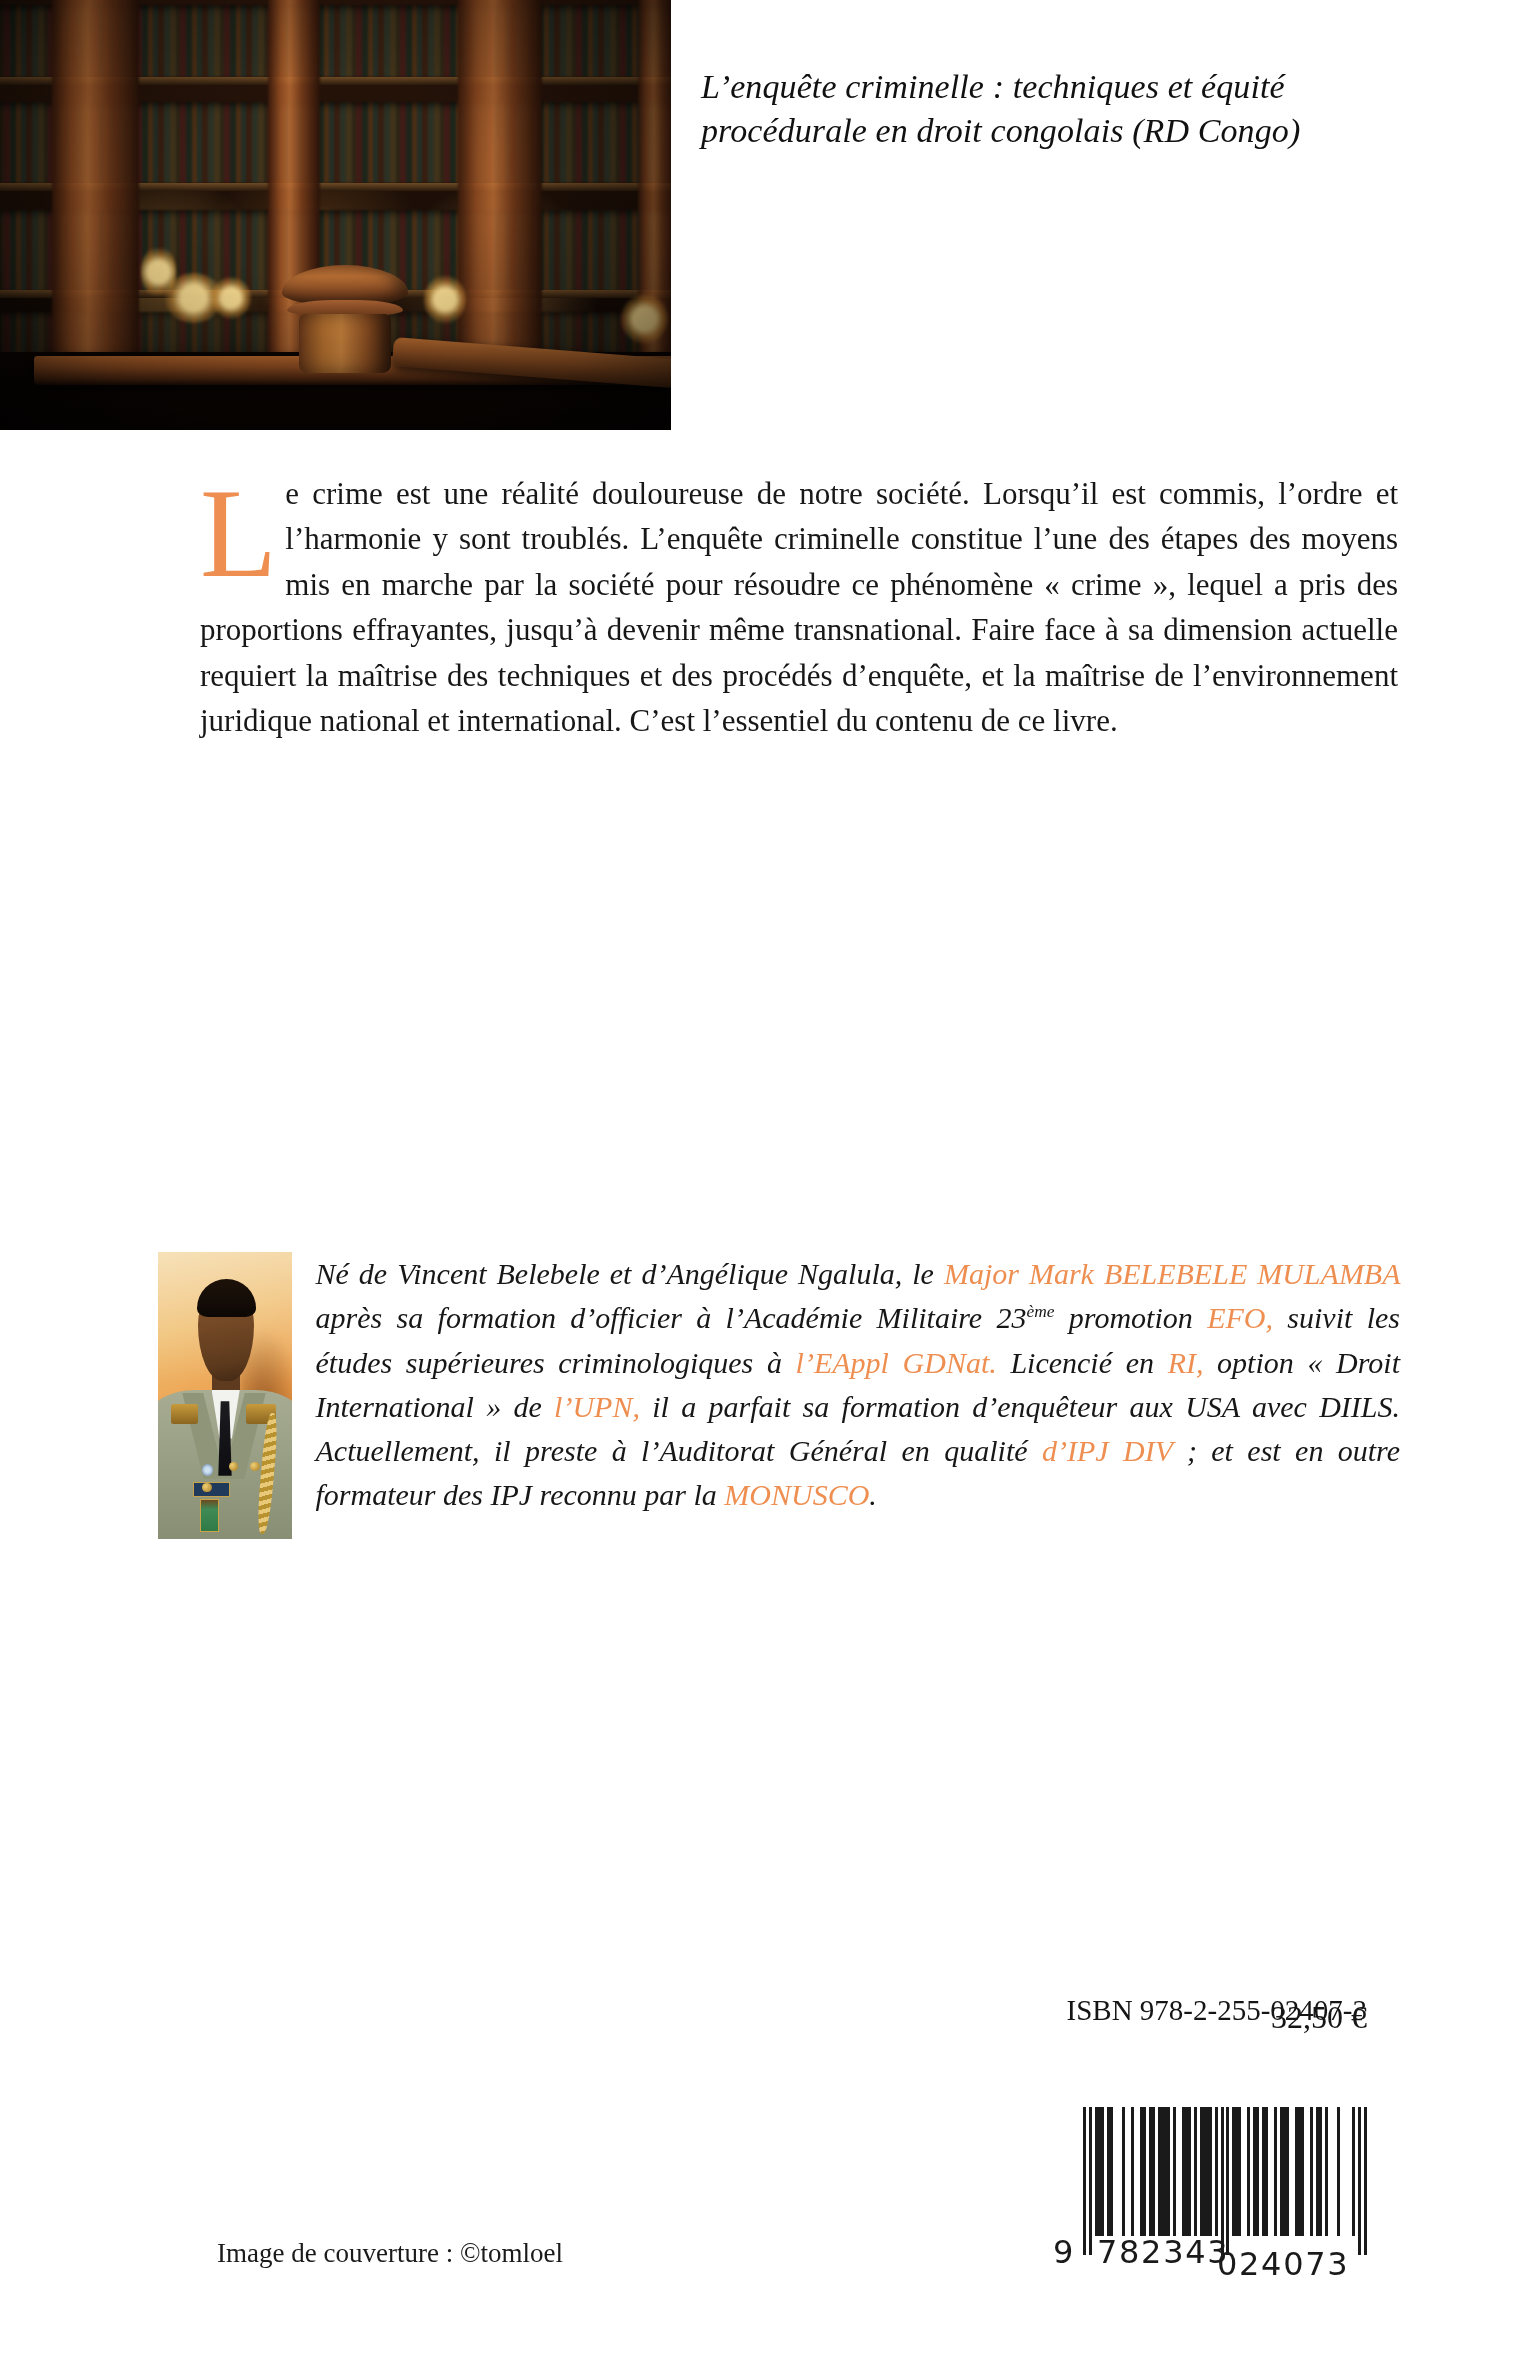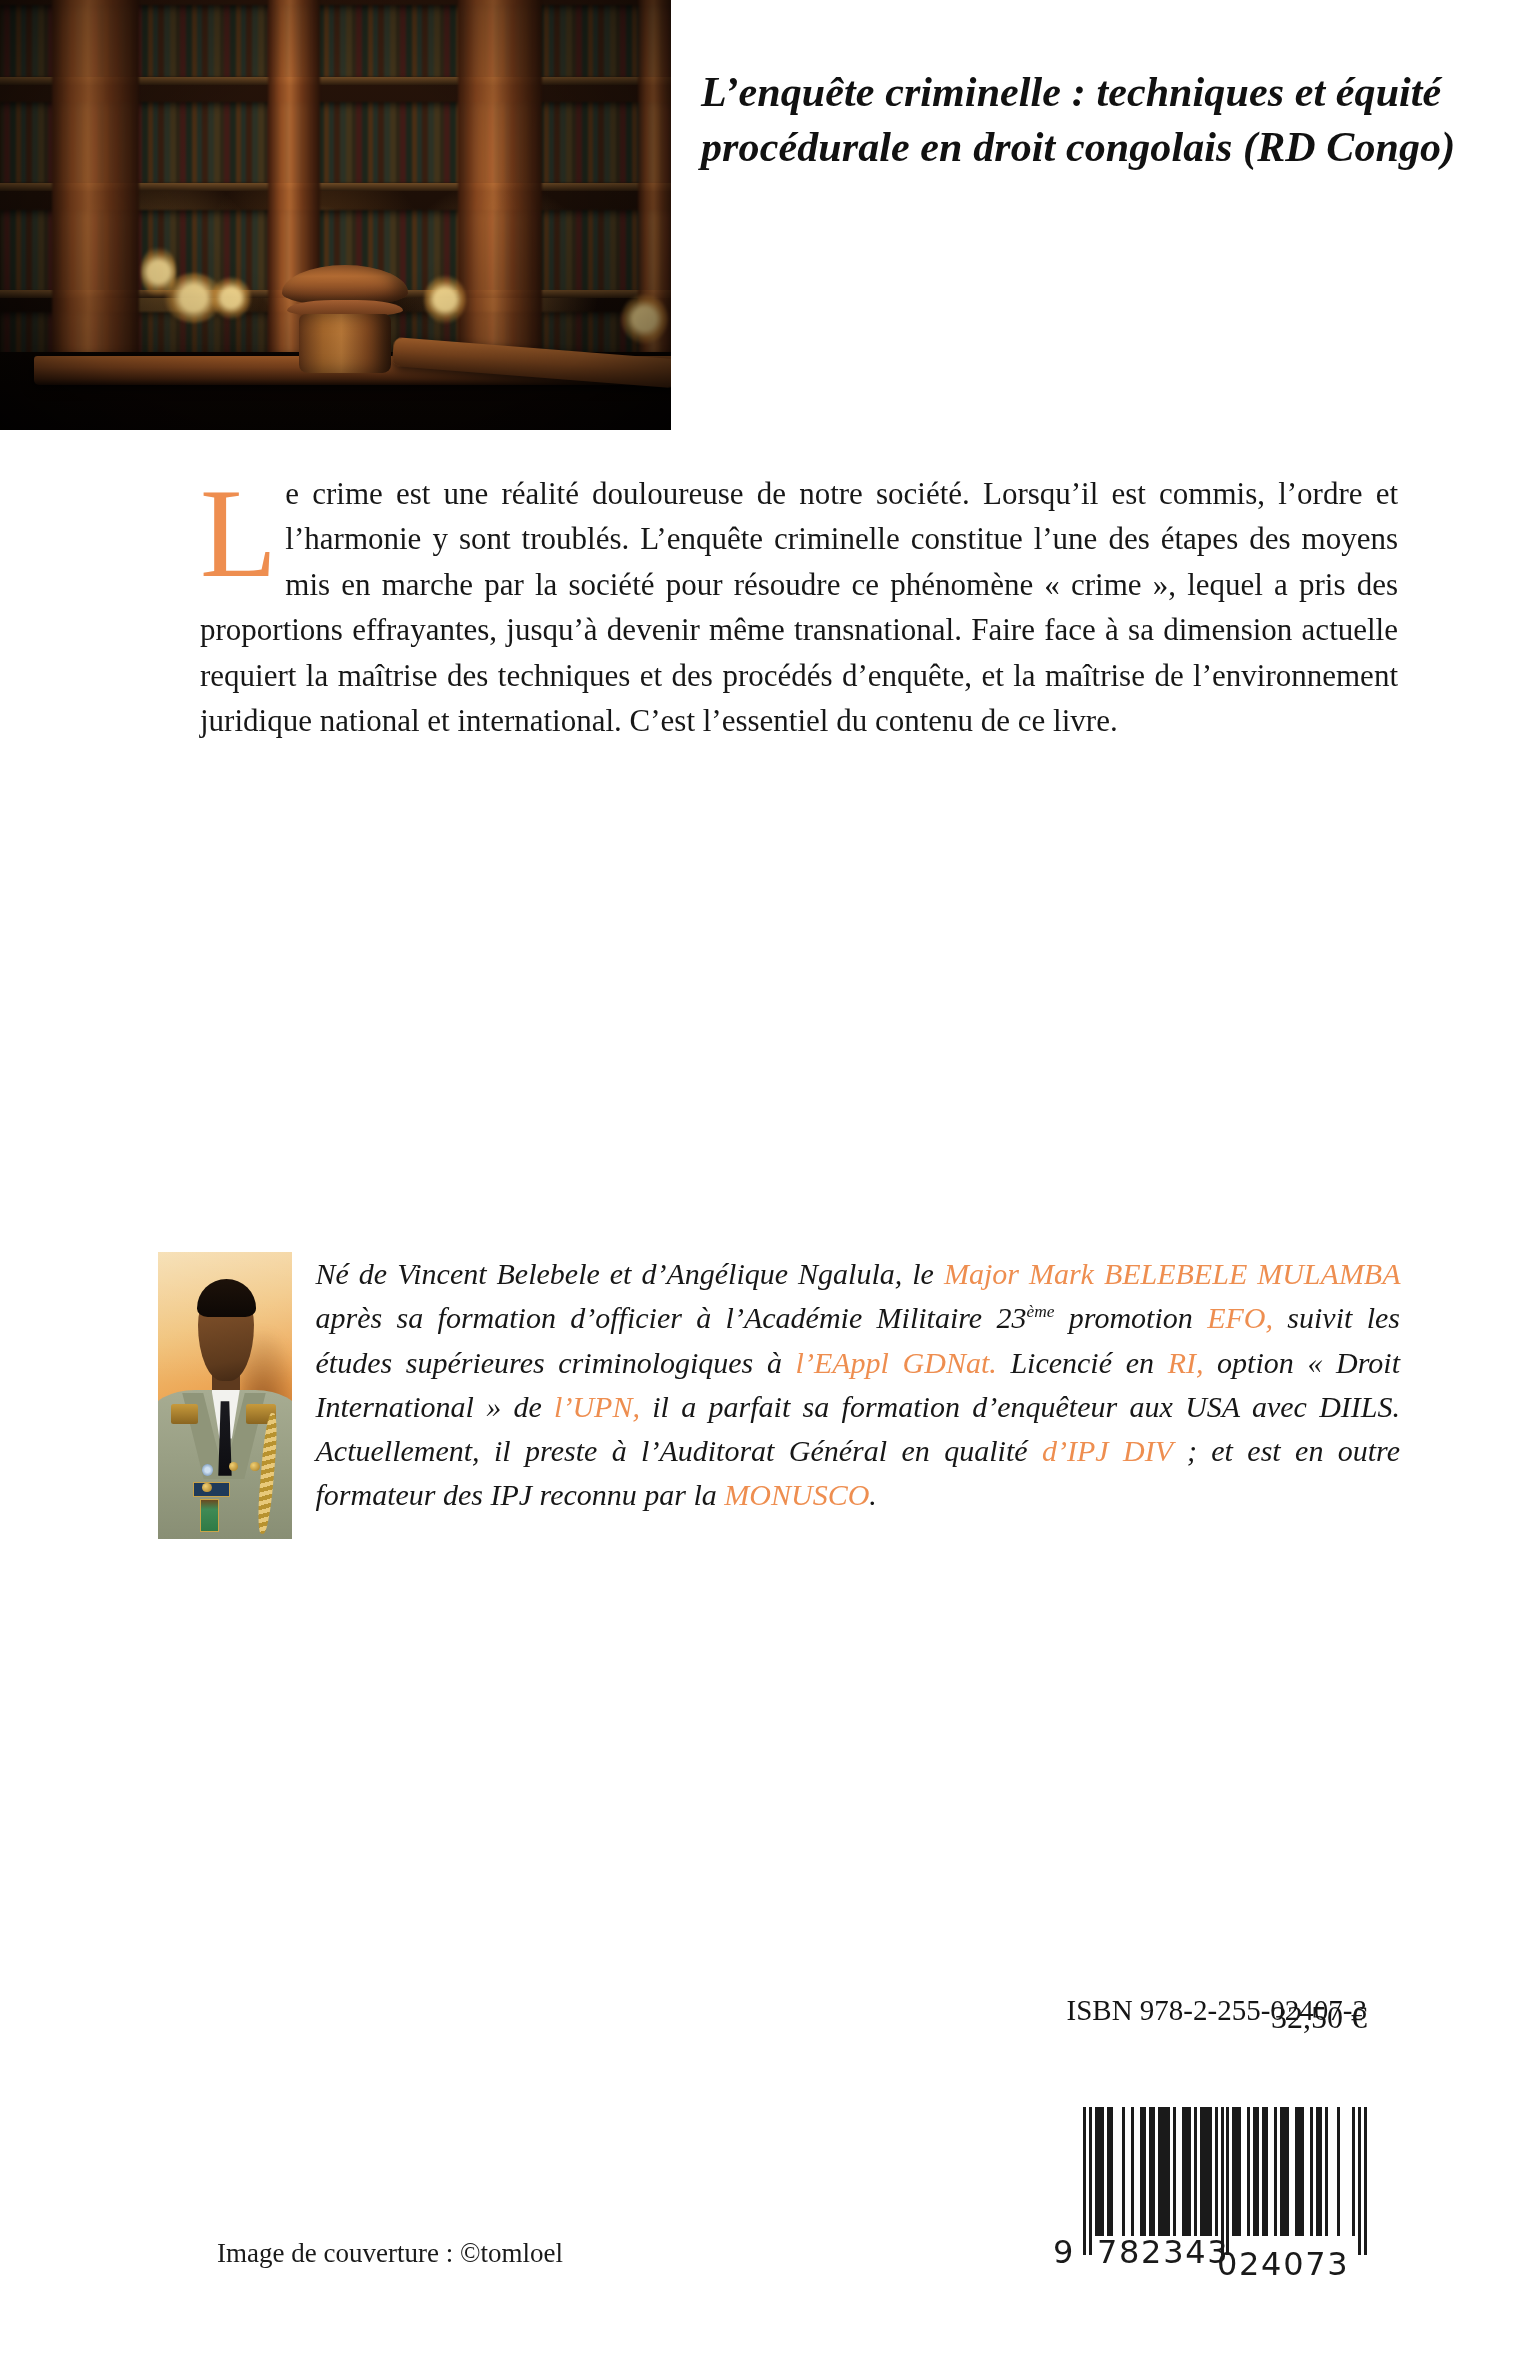--- a/index.html
+++ b/index.html
@@ -137,22 +137,22 @@
   
   .title-block {
     position: absolute;
     left: 701px;
     top: 65px;
     width: 755px;
   }
   .book-title {
     margin: 0;
     font-style: italic;
-    font-weight: bold;
-    font-size: 42px;
+    font-weight: normal;
+    font-size: 34px;
     line-height: 1.30;
     letter-spacing: 0.1px;
     color: #111111;
   }
 
   
   .blurb {
     position: absolute;
     left: 200px;
     top: 471px;

